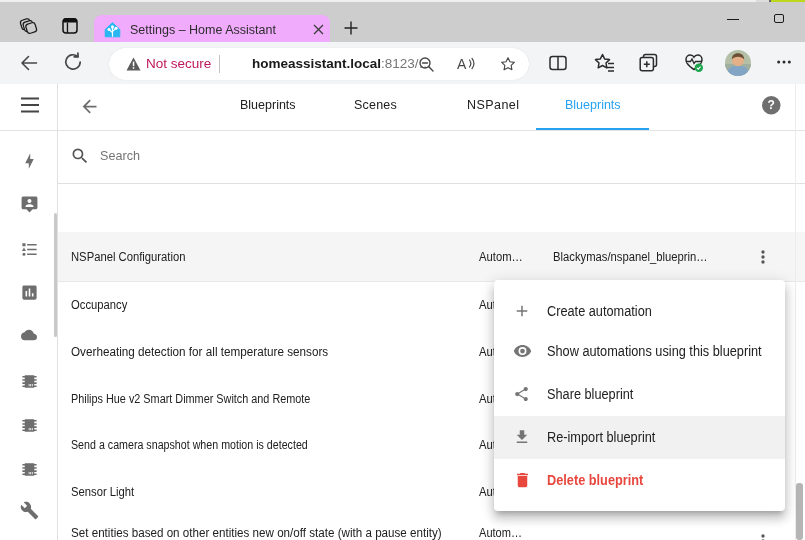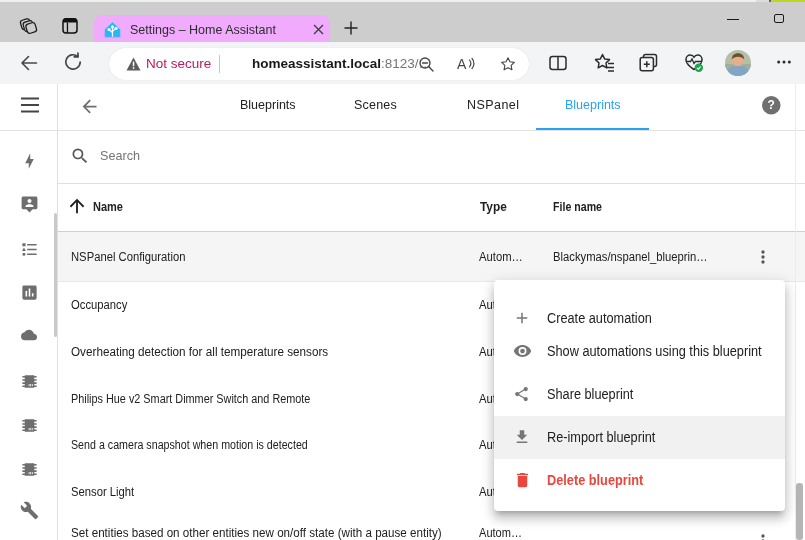--- a/index.html
+++ b/index.html
@@ -236,28 +236,20 @@
   <div class="abs hborder"></div>
   <div class="abs" id="blueline"></div>
 
   <div class="abs" id="searchrow">
     <svg class="abs" style="left:12.4px;top:14.5px" width="20" height="20" viewBox="0 0 24 24">
       <path fill="#545454" d="M9.5,3A6.5,6.5 0 0,1 16,9.5C16,11.11 15.41,12.59 14.44,13.73L14.71,14H15.5L20.5,19L19,20.5L14,15.5V14.71L13.73,14.44C12.59,15.41 11.11,16 9.5,16A6.5,6.5 0 0,1 3,9.5A6.5,6.5 0 0,1 9.5,3M9.5,5C7,5 5,7 5,9.5C5,12 7,14 9.5,14C12,14 14,12 14,9.5C14,7 12,5 9.5,5Z"></path>
     </svg>
     <div class="abs" style="left:42px;top:17px;font-size:13px;color:#757575;transform:scaleX(0.97);transform-origin:left center;">Search</div>
   </div>
 
-  <div class="abs" id="thead">
-    <svg class="abs" style="left:8px;top:11px" width="22" height="22" viewBox="0 0 24 24">
-      <path fill="#212121" d="M13,20H11V8L5.5,13.5L4.08,12.08L12,4.16L19.92,12.08L18.5,13.5L13,8V20Z"></path>
-    </svg>
-    <div class="abs" style="left:35px;top:16px;transform:scaleX(0.88);transform-origin:left center;">Name</div>
-    <div class="abs" style="left:422px;top:16px;transform:scaleX(0.95);transform-origin:left center;">Type</div>
-    <div class="abs" style="left:495px;top:16px;transform:scaleX(0.85);transform-origin:left center;">File name</div>
-  </div>
 
   <div class="abs row" style="top:148px;height:49px;background:#f5f5f5;">
     <div class="abs rowtxt" style="left:13px;">NSPanel Configuration</div>
     <div class="abs rowtxt" style="left:421px;">Autom…</div>
     <div class="abs rowtxt" style="left:495px;">Blackymas/nspanel_blueprin…</div>
     <svg class="abs" style="left:695px;top:15px" width="20" height="20" viewBox="0 0 24 24">
         <path fill="#565656" d="M12,16A2,2 0 0,1 14,18A2,2 0 0,1 12,20A2,2 0 0,1 10,18A2,2 0 0,1 12,16M12,10A2,2 0 0,1 14,12A2,2 0 0,1 12,14A2,2 0 0,1 10,12A2,2 0 0,1 12,10M12,4A2,2 0 0,1 14,6A2,2 0 0,1 12,8A2,2 0 0,1 10,6A2,2 0 0,1 12,4Z"></path>
       </svg>
   </div>
   <div class="abs row" style="top:197.5px;">
@@ -286,21 +278,21 @@
     <svg class="abs" style="left:695px;top:15px" width="20" height="20" viewBox="0 0 24 24">
         <path fill="#565656" d="M12,16A2,2 0 0,1 14,18A2,2 0 0,1 12,20A2,2 0 0,1 10,18A2,2 0 0,1 12,16M12,10A2,2 0 0,1 14,12A2,2 0 0,1 12,14A2,2 0 0,1 10,12A2,2 0 0,1 12,10M12,4A2,2 0 0,1 14,6A2,2 0 0,1 12,8A2,2 0 0,1 10,6A2,2 0 0,1 12,4Z"></path>
       </svg>
   </div>
 
   <div class="abs" style="left:795px;top:0;width:1px;height:456px;background:#ececec;"></div>
   <div class="abs" style="left:796px;top:399px;width:7px;height:57px;background:#b5b5b5;border-radius:3px;"></div>
 </div>
 
 <div class="abs" id="menu">
-  <div class="abs mitem" style="top:16px;">
+  <div class="abs mitem" style="top:9px;">
     <svg class="micon abs" width="18" height="18" viewBox="0 0 24 24">
         <path fill="#757575" d="M19,13H13V19H11V13H5V11H11V5H13V11H19V13Z"></path>
       </svg>
     <div class="abs mtext">Create automation</div>
   </div>
   <div class="abs mitem" style="top:49.5px;">
     <svg class="micon abs" width="19" height="19" viewBox="0 0 24 24">
         <path fill="#757575" d="M12,9A3,3 0 0,0 9,12A3,3 0 0,0 12,15A3,3 0 0,0 15,12A3,3 0 0,0 12,9M12,17A5,5 0 0,1 7,12A5,5 0 0,1 12,7A5,5 0 0,1 17,12A5,5 0 0,1 12,17M12,4.5C7,4.5 2.73,7.61 1,12C2.73,16.39 7,19.5 12,19.5C17,19.5 21.27,16.39 23,12C21.27,7.61 17,4.5 12,4.5Z"></path>
       </svg>
     <div class="abs mtext">Show automations using this blueprint</div>

